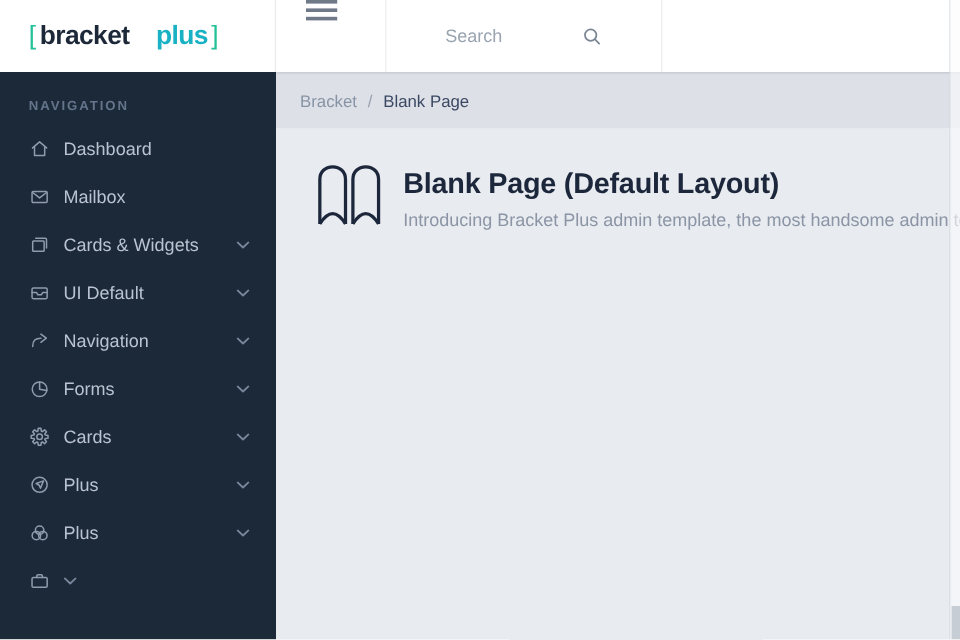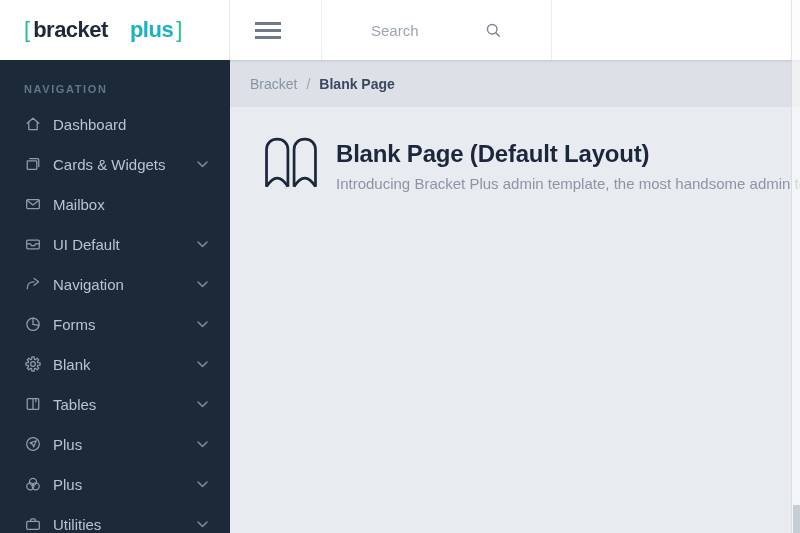--- a/index.html
+++ b/index.html
@@ -28,40 +28,40 @@
   .nav-item{height:40px;display:flex;align-items:center;padding:0 22px 0 24px;cursor:pointer;}
   .nav-item svg.nav-icon{width:18px;height:18px;flex:0 0 18px;margin-right:11px;stroke:var(--nav-icon);
              fill:none;stroke-width:1.4;stroke-linecap:round;stroke-linejoin:round;}
   .nav-item .nav-text{flex:1;font-size:15px;font-weight:500;color:var(--nav-item);
              white-space:nowrap;overflow:hidden;}
   .nav-item svg.chev{width:11px;height:7px;stroke:#78859a;fill:none;stroke-width:1.6;
              stroke-linecap:round;stroke-linejoin:round;}
 
   
   .topbar{position:absolute;left:230px;right:0;top:0;height:60px;background:var(--header-bg);
-          display:flex;align-items:center;box-shadow:0 1px 2px rgba(28,39,60,.14);z-index:2;gap:31px;}
+          display:flex;box-shadow:0 1px 2px rgba(28,39,60,.14);z-index:2;gap:31px;}
   .hamburger{margin-left:25px;width:26px;height:17px;display:flex;flex-direction:column;
              justify-content:space-between;background:none;border:none;cursor:pointer;padding:0;}
   .hamburger span{display:block;height:3px;width:100%;background:#6f7988;}
   .vdiv{width:1px;height:60px;background:#ebedef;}
   .vdiv.first{margin-left:9px;}
   .searchbox{width:167px;height:60px;display:flex;align-items:center;padding:0 18px;}
   .searchbox input{flex:1;min-width:0;border:none;outline:none;font-family:inherit;font-size:15px;
              color:#4a5462;background:transparent;}
   .searchbox input::placeholder{color:var(--search-placeholder);}
   .searchbox svg{width:17px;height:17px;stroke:#7b8694;fill:none;stroke-width:1.7;
              stroke-linecap:round;cursor:pointer;}
 
   
   .breadcrumb-bar{position:absolute;left:230px;right:0;top:60px;height:47px;
              background:var(--breadcrumb-bg);display:flex;align-items:center;padding-left:20px;
              font-size:14px;}
   .crumb-link{color:var(--breadcrumb-link);cursor:pointer;}
   .crumb-sep{color:#99a2b0;margin:0 9px;}
-  .crumb-current{color:var(--breadcrumb-current);font-weight:700;}
+  .crumb-current{color:var(--breadcrumb-current);font-weight:400;}
 
   
   .content{position:absolute;left:230px;right:0;top:107px;bottom:0;background:var(--content-bg);
              padding:28px 0 0 32px;overflow:hidden;}
   .page-header{display:flex;align-items:flex-start;}
   .book-icon{width:58px;height:58px;flex:0 0 58px;margin-right:16px;stroke:var(--title);
              fill:none;stroke-width:3;stroke-linejoin:round;}
   .page-title{font-size:24px;font-weight:700;color:var(--title);letter-spacing:-0.2px;
              margin:5px 0 7px;}
   .page-subtitle{font-size:15px;color:var(--subtitle);white-space:nowrap;}
@@ -88,34 +88,34 @@
       <ul id="nav-list">
           <li class="nav-item">
             <svg class="nav-icon" viewBox="0 0 20 20">
               <path d="M3.5 9.2 L10 3.6 L16.5 9.2"></path>
               <path d="M5.3 8.2 V16.2 H14.7 V8.2"></path>
             </svg>
             <span class="nav-text">Dashboard</span>
           </li>
           <li class="nav-item">
             <svg class="nav-icon" viewBox="0 0 20 20">
+              <rect x="3" y="5.2" width="14" height="10" rx="1"></rect>
+              <path d="M3.6 6 L10 11 L16.4 6"></path>
+            </svg>
+            <span class="nav-text">Mailbox</span>
+          </li>
+          <li class="nav-item">
+            <svg class="nav-icon" viewBox="0 0 20 20">
               <rect x="3.6" y="6.4" width="10.6" height="9.6" rx="0.8"></rect>
               <path d="M6.4 4 H15.2 Q16.4 4 16.4 5.2 V13"></path>
             </svg>
             <span class="nav-text">Cards &amp; Widgets</span>
             <svg class="chev" viewBox="0 0 11 7">
               <polyline points="1 1 5.5 5.3 10 1"></polyline>
             </svg>
-          </li>
-          <li class="nav-item">
-            <svg class="nav-icon" viewBox="0 0 20 20">
-              <rect x="3" y="5.2" width="14" height="10" rx="1"></rect>
-              <path d="M3.6 6 L10 11 L16.4 6"></path>
-            </svg>
-            <span class="nav-text">Mailbox</span>
           </li>
           <li class="nav-item">
             <svg class="nav-icon" viewBox="0 0 20 20">
               <rect x="3" y="5.6" width="14" height="9.8" rx="1.2"></rect>
               <path d="M3 9.8 H7.2 L8.4 11.9 H11.6 L12.8 9.8 H17"></path>
             </svg>
             <span class="nav-text">UI Default</span>
             <svg class="chev" viewBox="0 0 11 7">
               <polyline points="1 1 5.5 5.3 10 1"></polyline>
             </svg>
@@ -139,32 +139,21 @@
             <span class="nav-text">Forms</span>
             <svg class="chev" viewBox="0 0 11 7">
               <polyline points="1 1 5.5 5.3 10 1"></polyline>
             </svg>
           </li>
           <li class="nav-item">
             <svg class="nav-icon" viewBox="0 0 20 20">
               <path class="gear-teeth" d="M8.74 2.20 L11.26 2.20 L11.60 4.84 L12.52 5.22 L14.62 3.60 L16.40 5.38 L14.78 7.48 L15.16 8.40 L17.80 8.74 L17.80 11.26 L15.16 11.60 L14.78 12.52 L16.40 14.62 L14.62 16.40 L12.52 14.78 L11.60 15.16 L11.26 17.80 L8.74 17.80 L8.40 15.16 L7.48 14.78 L5.38 16.40 L3.60 14.62 L5.22 12.52 L4.84 11.60 L2.20 11.26 L2.20 8.74 L4.84 8.40 L5.22 7.48 L3.60 5.38 L5.38 3.60 L7.48 5.22 L8.40 4.84 Z"></path>
               <circle cx="10" cy="10" r="2.6"></circle>
             </svg>
-            <span class="nav-text">Blank</span>
-            <svg class="chev" viewBox="0 0 11 7">
-              <polyline points="1 1 5.5 5.3 10 1"></polyline>
-            </svg>
-          </li>
-          <li class="nav-item">
-            <svg class="nav-icon" viewBox="0 0 20 20">
-              <rect x="3.6" y="4" width="12.8" height="12" rx="1"></rect>
-              <path d="M10 4 V16"></path>
-              <path d="M13.2 4 V7.6"></path>
-            </svg>
-            <span class="nav-text">Tables</span>
+            <span class="nav-text">Cards</span>
             <svg class="chev" viewBox="0 0 11 7">
               <polyline points="1 1 5.5 5.3 10 1"></polyline>
             </svg>
           </li>
           <li class="nav-item">
             <svg class="nav-icon" viewBox="0 0 20 20">
               <circle cx="10" cy="10" r="7"></circle>
               <polygon points="13.6 6.4 6.8 8.8 9.6 10.4 10.8 13.2"></polygon>
             </svg>
             <span class="nav-text">Plus</span>
@@ -181,21 +170,20 @@
             <span class="nav-text">Plus</span>
             <svg class="chev" viewBox="0 0 11 7">
               <polyline points="1 1 5.5 5.3 10 1"></polyline>
             </svg>
           </li>
           <li class="nav-item">
             <svg class="nav-icon" viewBox="0 0 20 20">
               <rect x="3" y="7" width="14" height="9" rx="1.2"></rect>
               <path d="M7.4 7 V5.6 Q7.4 4.4 8.6 4.4 H11.4 Q12.6 4.4 12.6 5.6 V7"></path>
             </svg>
-            <span class="nav-text">Utilities</span>
             <svg class="chev" viewBox="0 0 11 7">
               <polyline points="1 1 5.5 5.3 10 1"></polyline>
             </svg>
           </li>
         </ul>
     </nav>
   </aside>
 
   <header class="topbar">
     <button class="hamburger" aria-label="menu">

